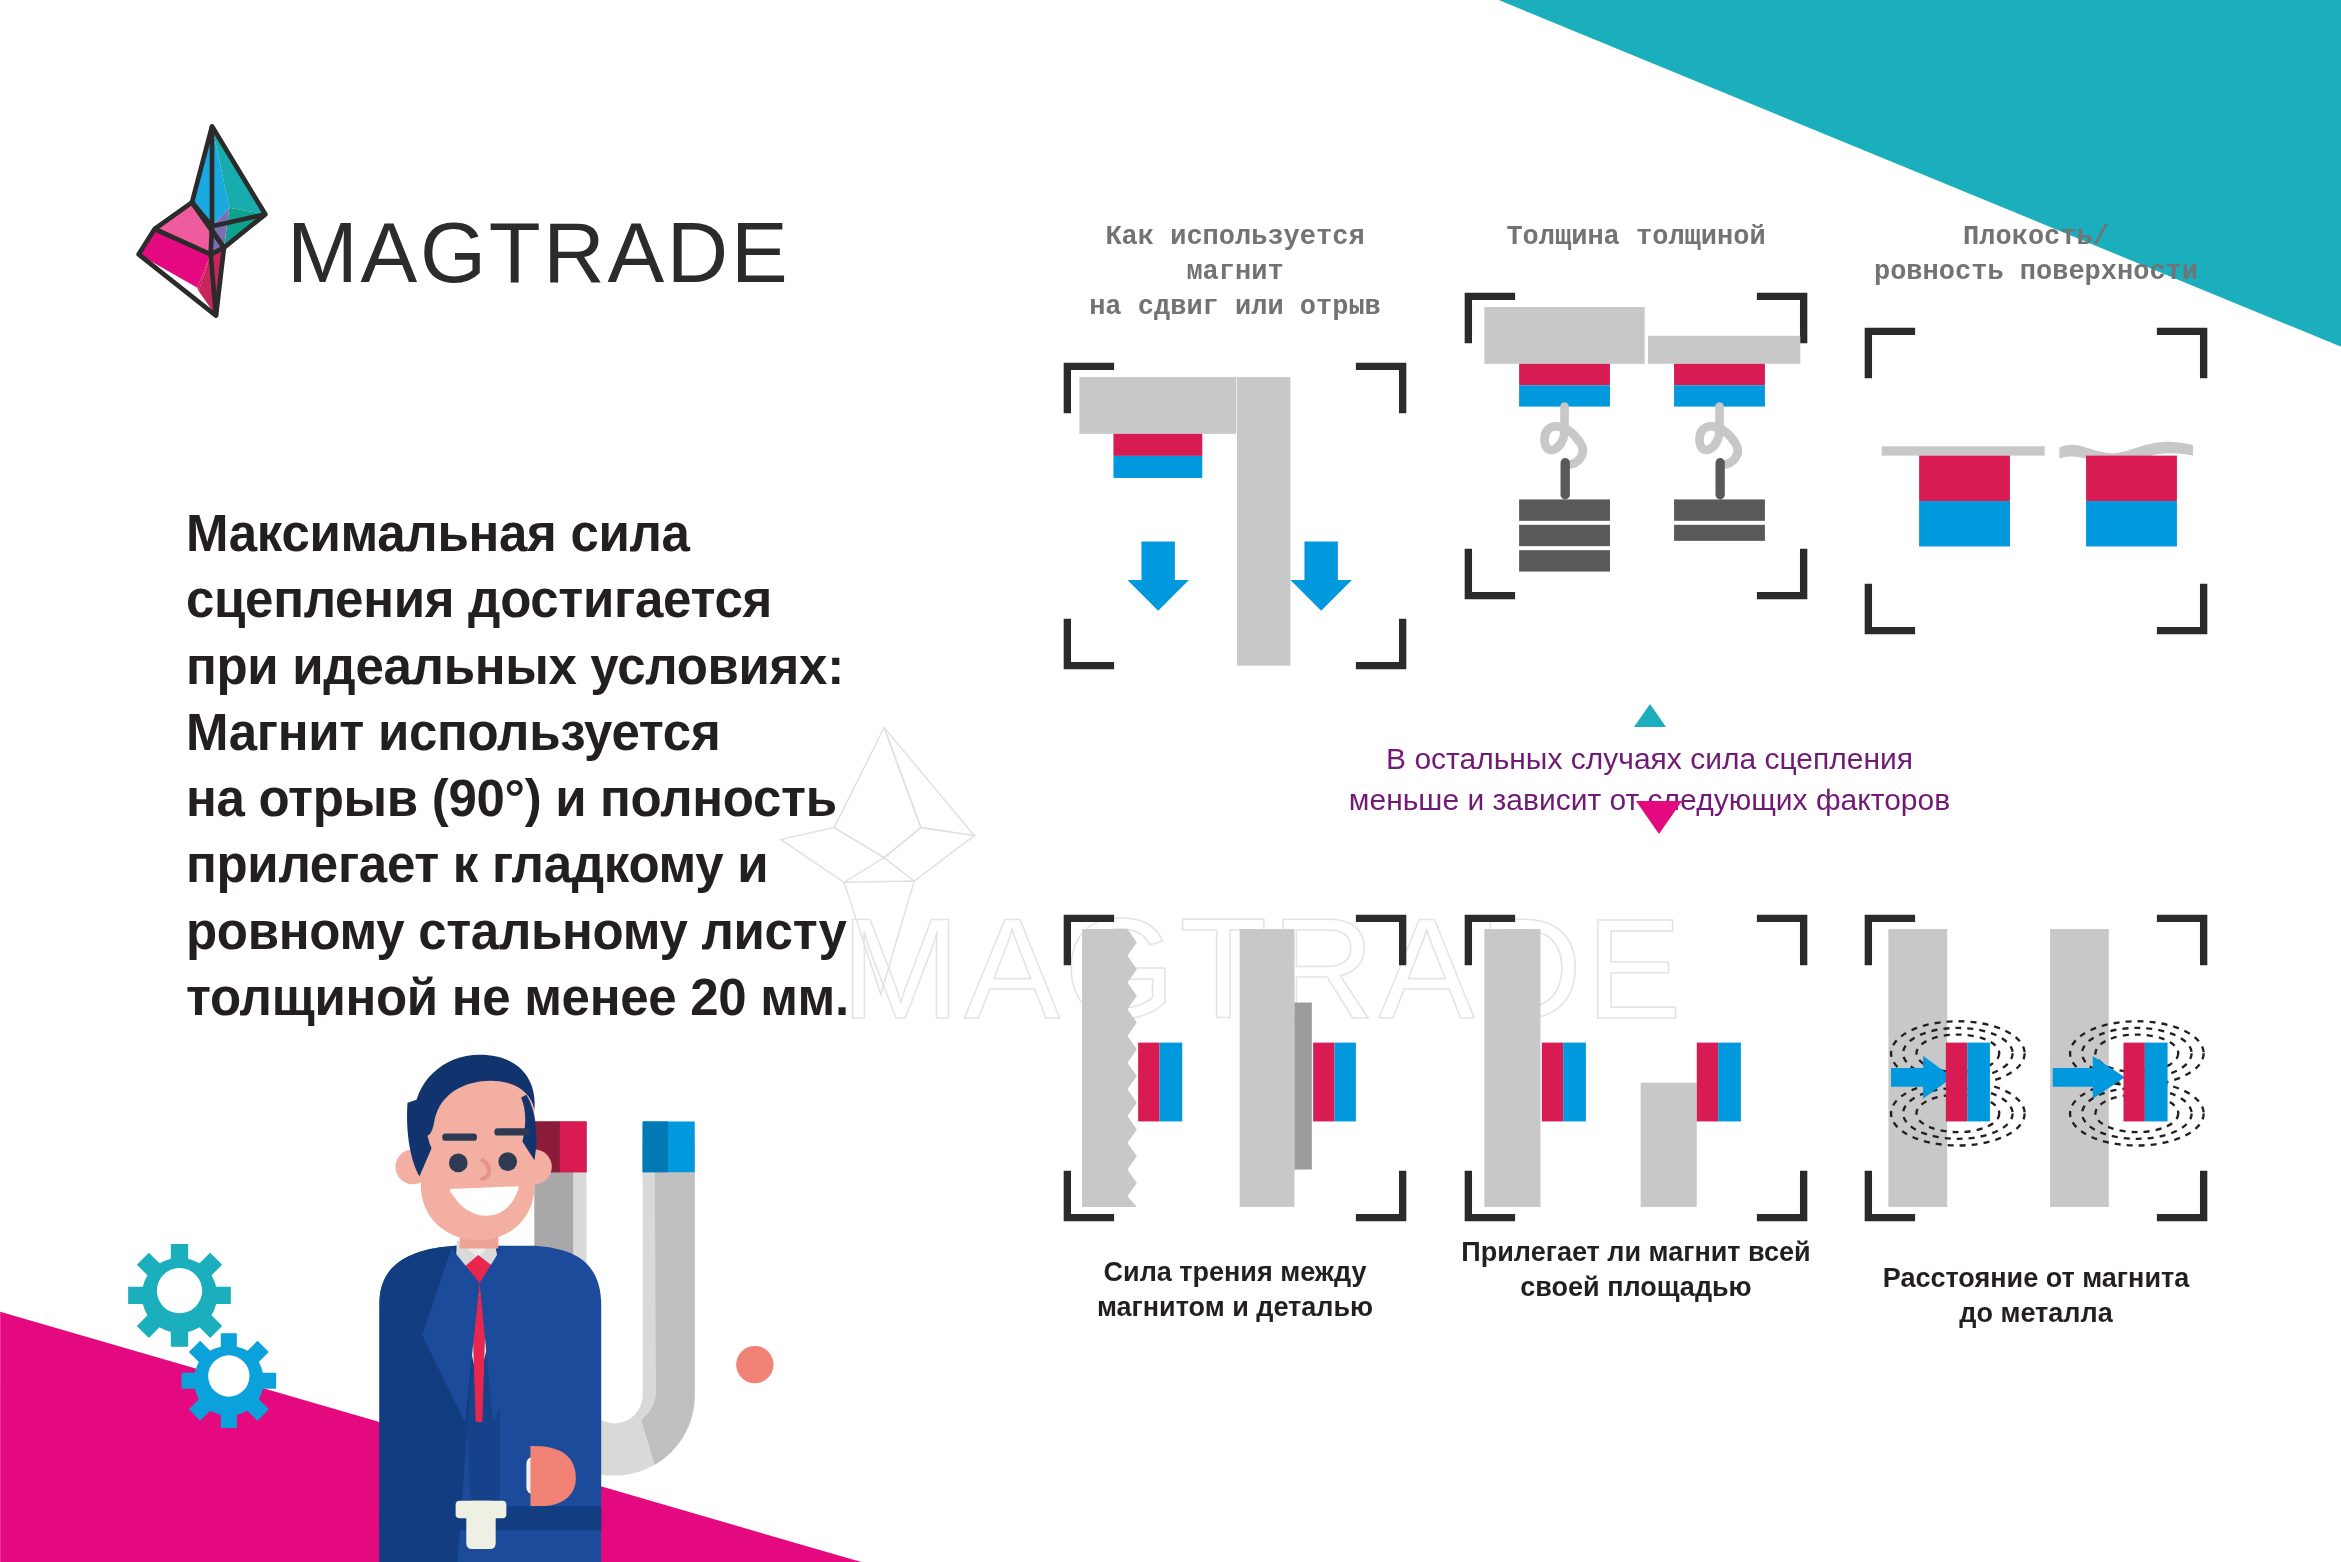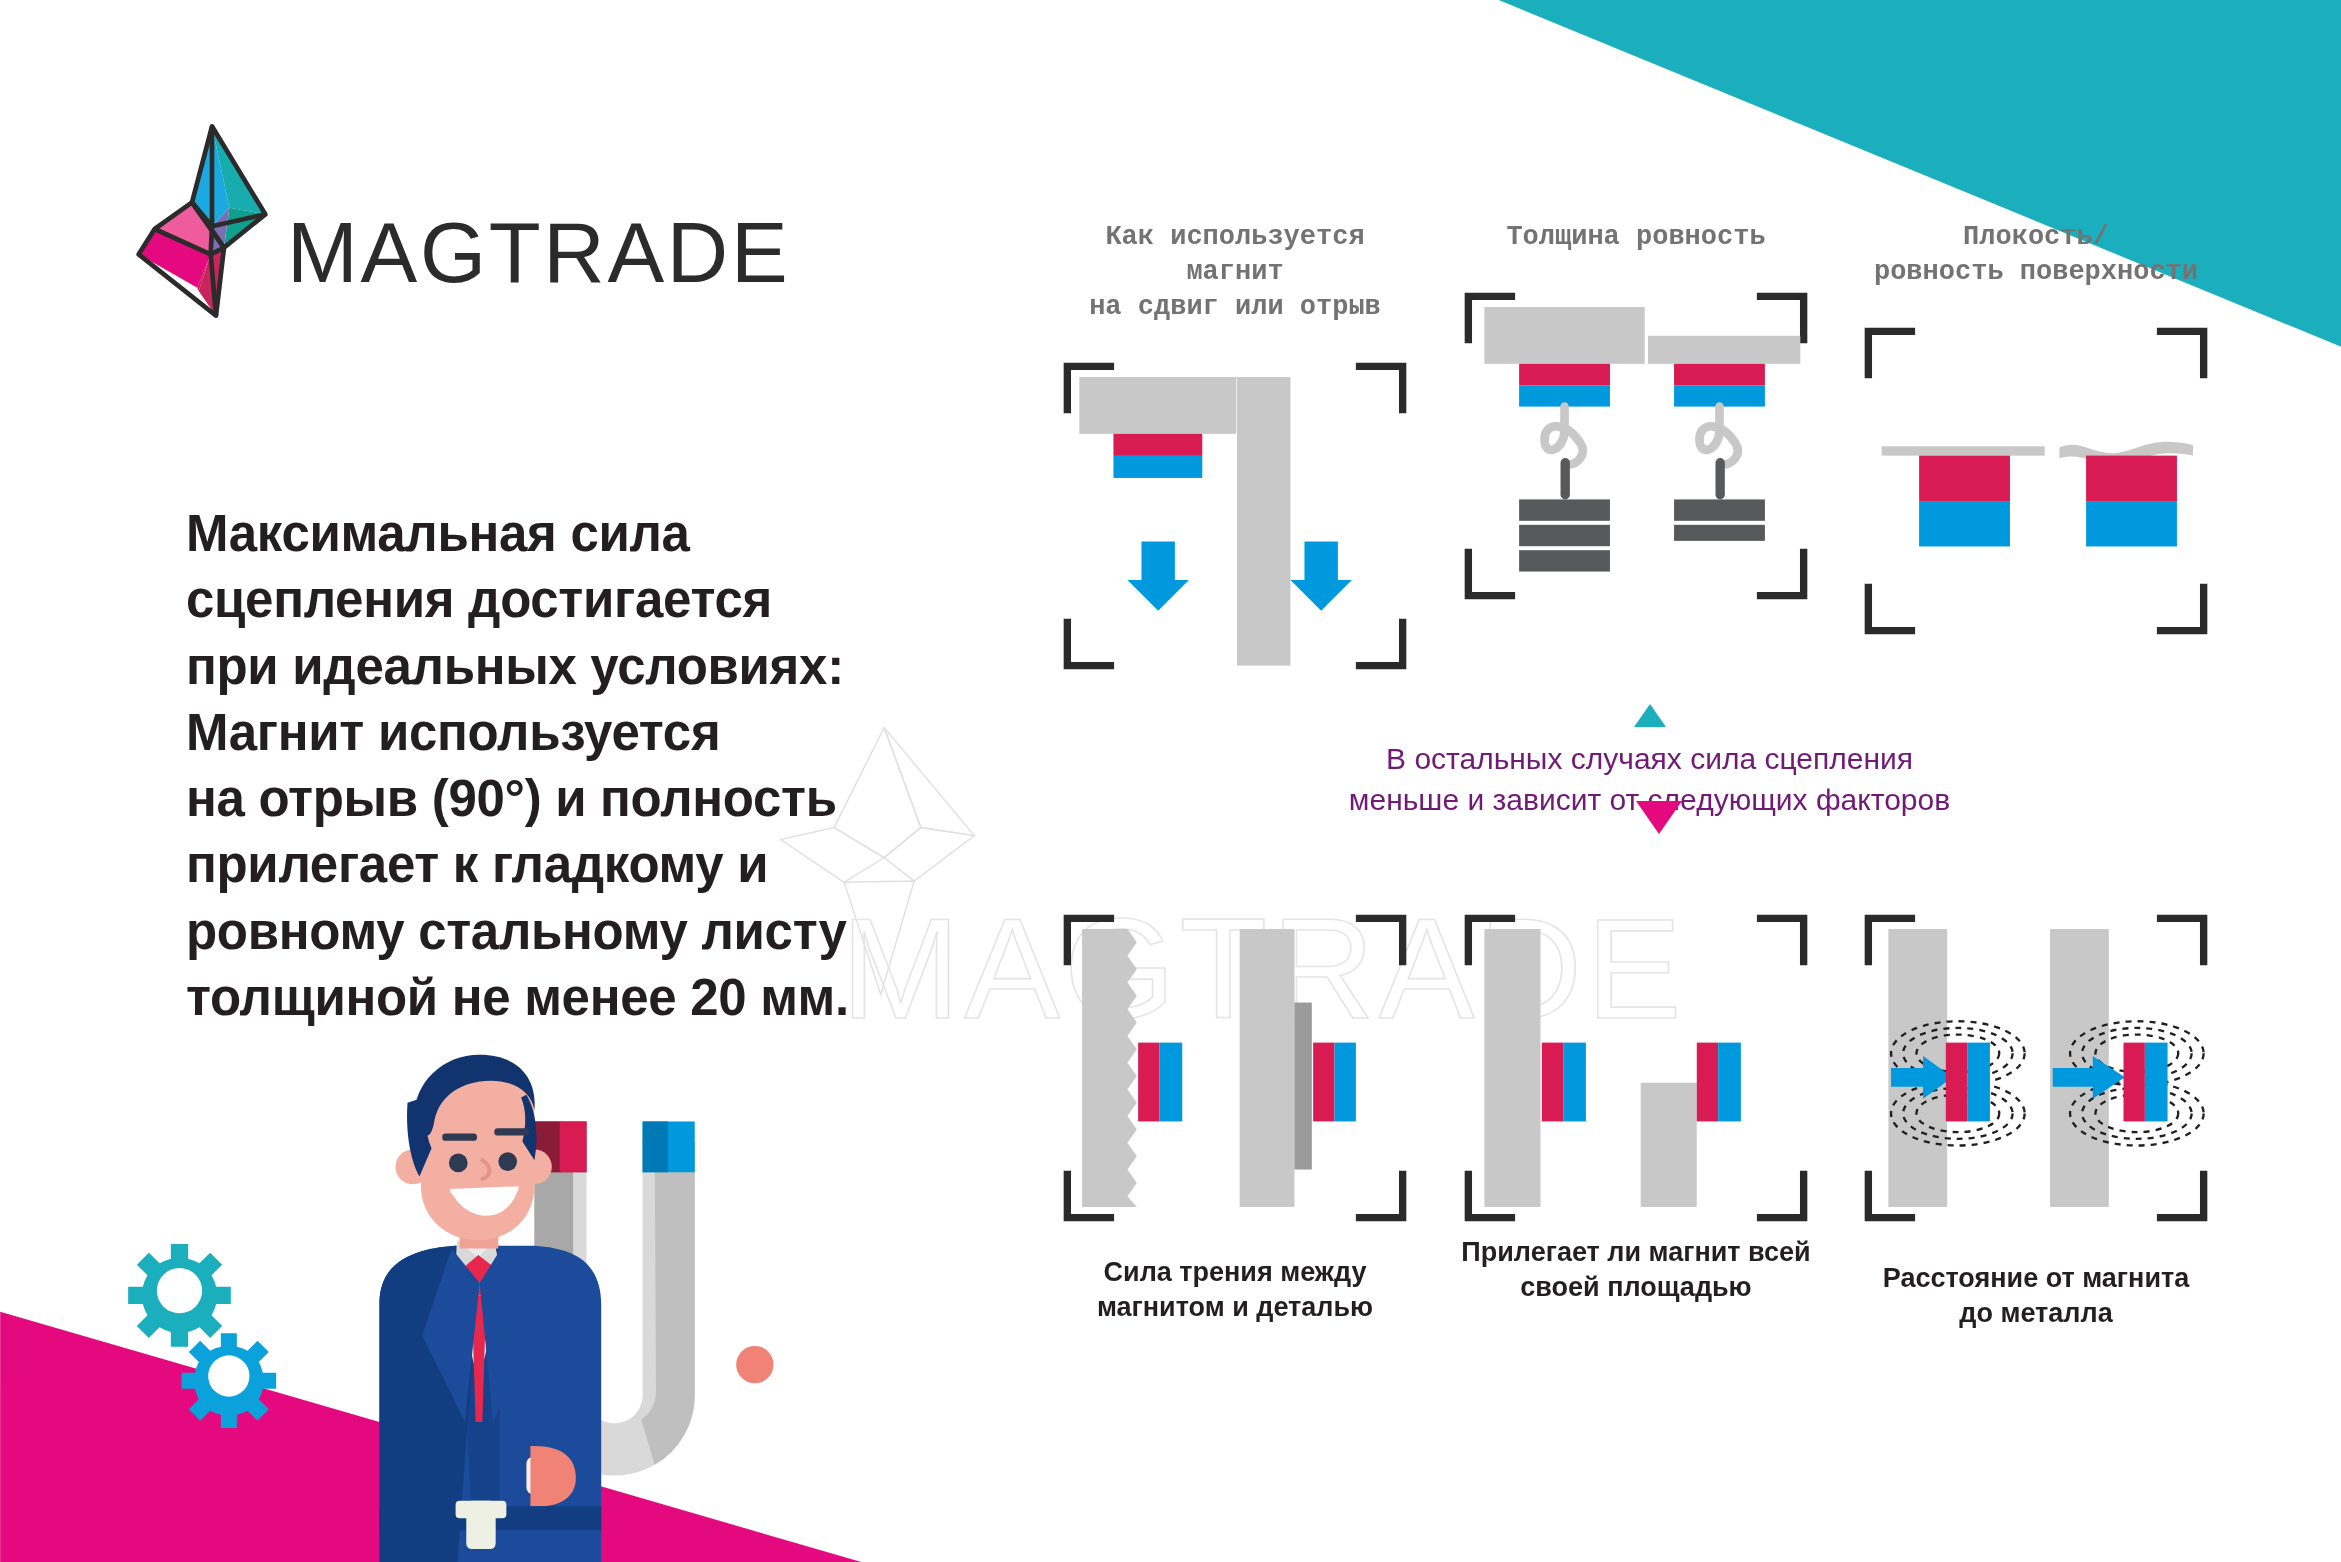--- a/index.html
+++ b/index.html
@@ -141,21 +141,21 @@
         <rect x="83" y="160" width="133" height="33" fill="#0099DD"></rect>
         <g fill="#0099DD">
           <polygon points="125,288 175,288 175,346 196,346 150,392 104,346 125,346"></polygon>
           <polygon points="369,288 419,288 419,346 440,346 394,392 348,346 369,346"></polygon>
         </g>
       </svg>
     </div>
   </div>
 
   <div class="abs panel" style="left:1459px;top:220px;">
-    <div class="panel-title">Толщина ровность</div>
+    <div class="panel-title">Толщина толщиной</div>
     <div class="frame" style="margin-top:24px;">
       <svg viewBox="0 0 530 500" width="354" height="334">
         <g stroke="#2b2b2b" stroke-width="11" fill="none">
           <path d="M14,96 L14,26 L84,26"></path>
           <path d="M446,26 L516,26 L516,96"></path>
           <path d="M14,404 L14,474 L84,474"></path>
           <path d="M446,474 L516,474 L516,404"></path>
         </g>
 
         <rect x="38" y="42" width="240" height="85" fill="#C8C8C8"></rect>

